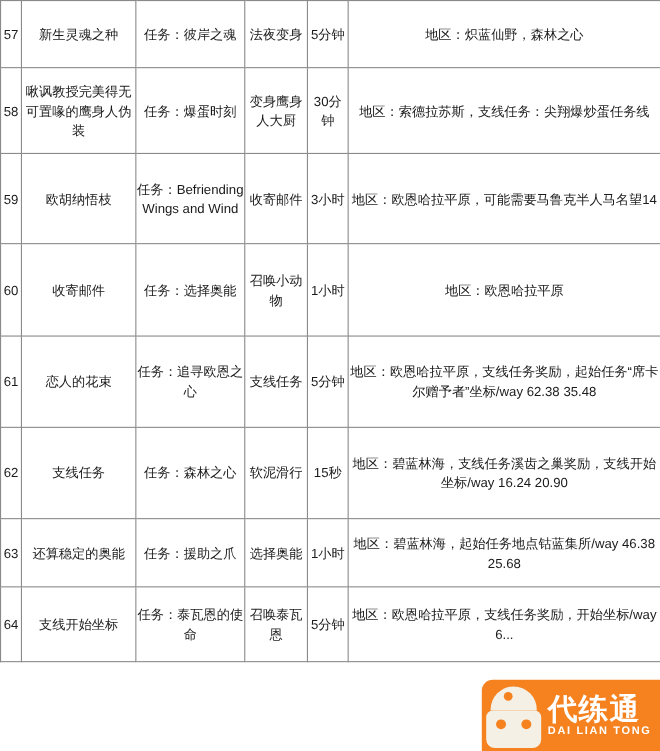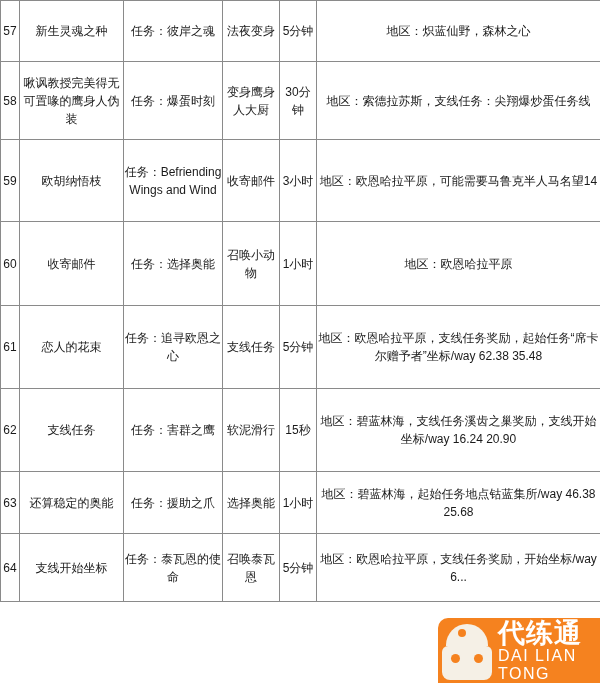--- a/index.html
+++ b/index.html
@@ -113,22 +113,22 @@
     color: #ffffff;
     padding-left: 2px;
   }
   .wm-cn {
     font-size: 27px;
     font-weight: bold;
     letter-spacing: 1px;
     line-height: 1.05;
   }
   .wm-en {
-    font-size: 16px;
-    font-weight: normal;
+    font-size: 10px;
+    font-weight: bold;
     letter-spacing: 1.5px;
     line-height: 1.1;
   }
 </style>
 </head>
 <body>
 
 <table class="grid">
   <tbody>
     <tr style="height:61px;">
@@ -167,21 +167,21 @@
       <td class="col-num">61</td>
       <td class="col-name">恋人的花束</td>
       <td class="col-task">任务：追寻欧恩之心</td>
       <td class="col-type">支线任务</td>
       <td class="col-time">5分钟</td>
       <td class="col-loc">地区：欧恩哈拉平原，支线任务奖励，起始任务“席卡尔赠予者”坐标/way 62.38 35.48</td>
     </tr>
     <tr style="height:83px;">
       <td class="col-num">62</td>
       <td class="col-name">支线任务</td>
-      <td class="col-task">任务：害群之鹰</td>
+      <td class="col-task">任务：森林之心</td>
       <td class="col-type">软泥滑行</td>
       <td class="col-time">15秒</td>
       <td class="col-loc">地区：碧蓝林海，支线任务溪齿之巢奖励，支线开始坐标/way 16.24 20.90</td>
     </tr>
     <tr style="height:62px;">
       <td class="col-num">63</td>
       <td class="col-name">还算稳定的奥能</td>
       <td class="col-task">任务：援助之爪</td>
       <td class="col-type">选择奥能</td>
       <td class="col-time">1小时</td>

